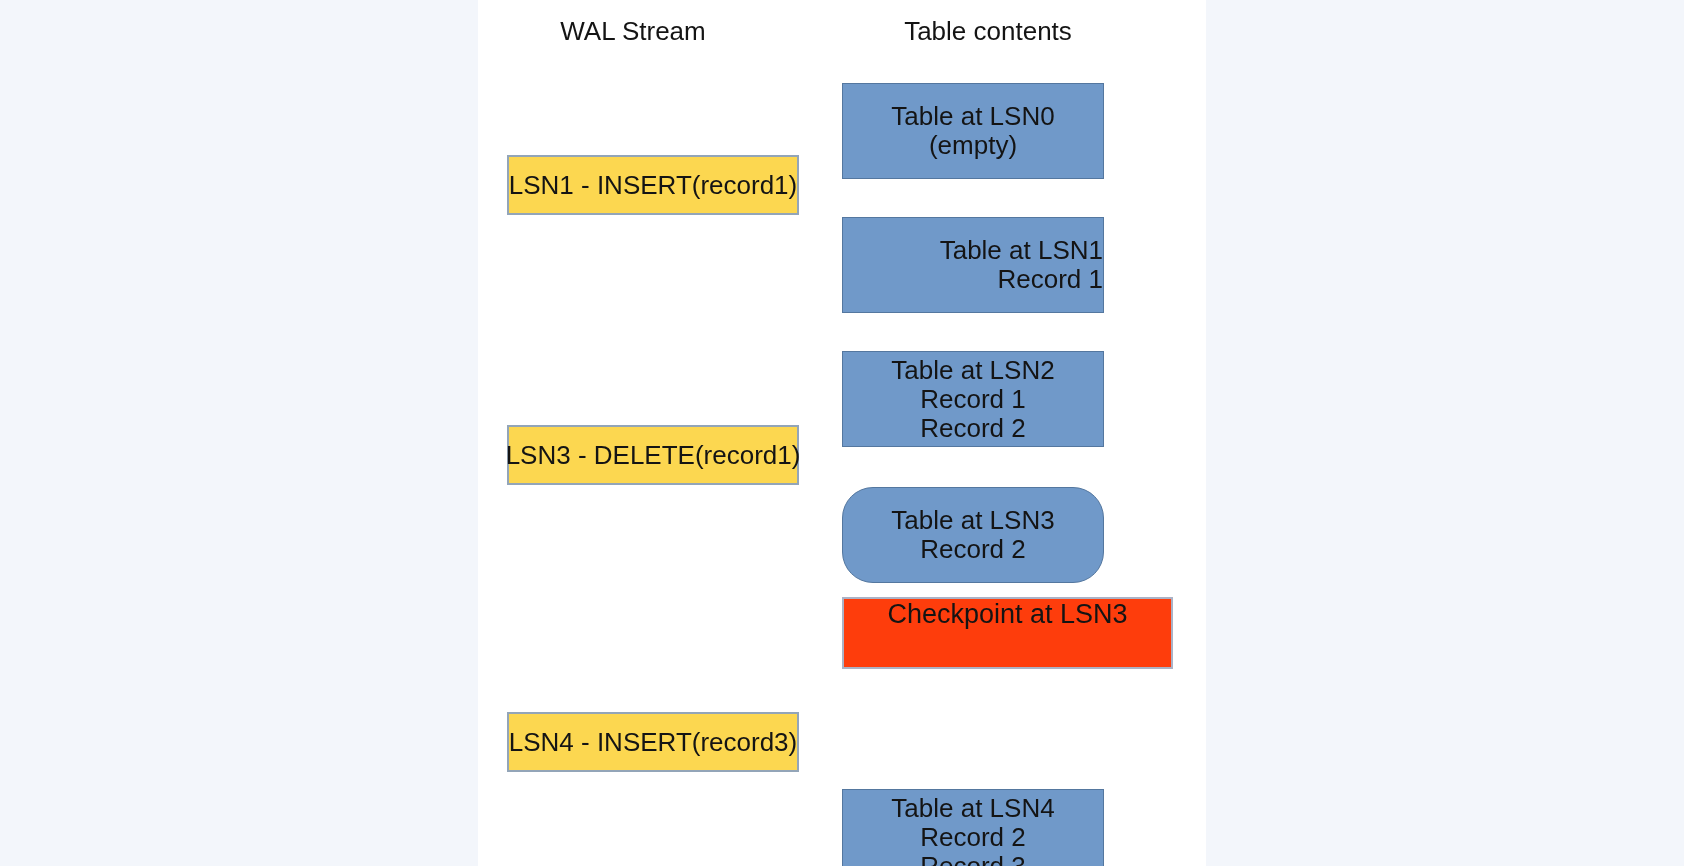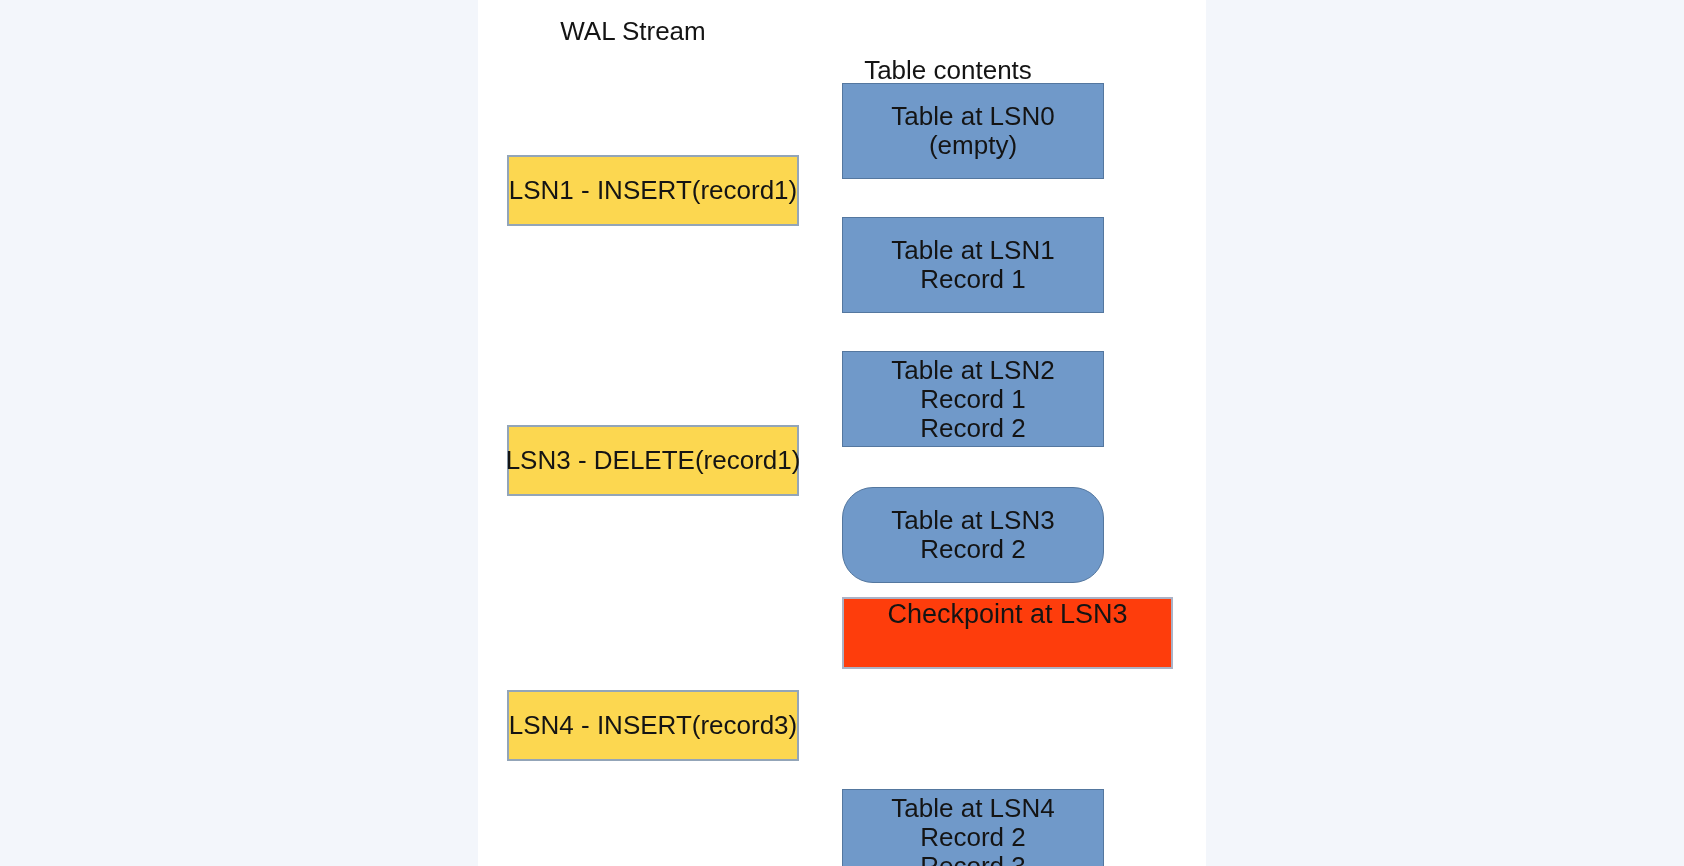--- a/index.html
+++ b/index.html
@@ -26,59 +26,59 @@
   .col-header {
     position: absolute;
     top: 16px;
     width: 320px;
     text-align: center;
     font-size: 26px;
     line-height: 30px;
     white-space: nowrap;
   }
   .hdr-wal   { left: 473px; }
-  .hdr-table { left: 788px; margin-top: 39px; }
+  .hdr-table { left: 828px; }
 
   .wal-box {
     position: absolute;
     left: 507px;
     width: 292px;
-    height: 71px;
+    height: 60px;
     box-sizing: border-box;
     background: var(--wal-box-fill, #fcd750);
     border: 2px solid var(--wal-box-border, #93a5b8);
     display: flex;
     align-items: center;
     justify-content: center;
     font-size: 26px;
     white-space: nowrap;
   }
   .wal-1 { top: 155px; }
   .wal-2 { top: 288px; }
   .wal-3 { top: 425px; }
-  .wal-4 { top: 690px; }
+  .wal-4 { top: 712px; }
 
   .tbl-box {
     position: absolute;
     left: 842px;
     width: 262px;
     height: 96px;
     box-sizing: border-box;
     background: var(--table-box-fill, #7099c9);
     border: 1.5px solid var(--table-box-border, #54779f);
     display: flex;
     flex-direction: column;
     align-items: center;
     justify-content: center;
     font-size: 26px;
     line-height: 29px;
     text-align: center;
   }
   .tbl-0 { top: 83px; }
-  .tbl-1 { top: 217px; }
+  .tbl-1 { top: 217px; align-items: flex-end; }
   .tbl-2 { top: 351px; }
   .tbl-3 { top: 487px; border-radius: 31px; }
   .tbl-4 { top: 754px; margin-top: 35px; }
 
   .checkpoint-box {
     position: absolute;
     left: 842px;
     top: 597px;
     width: 331px;
     height: 72px;

